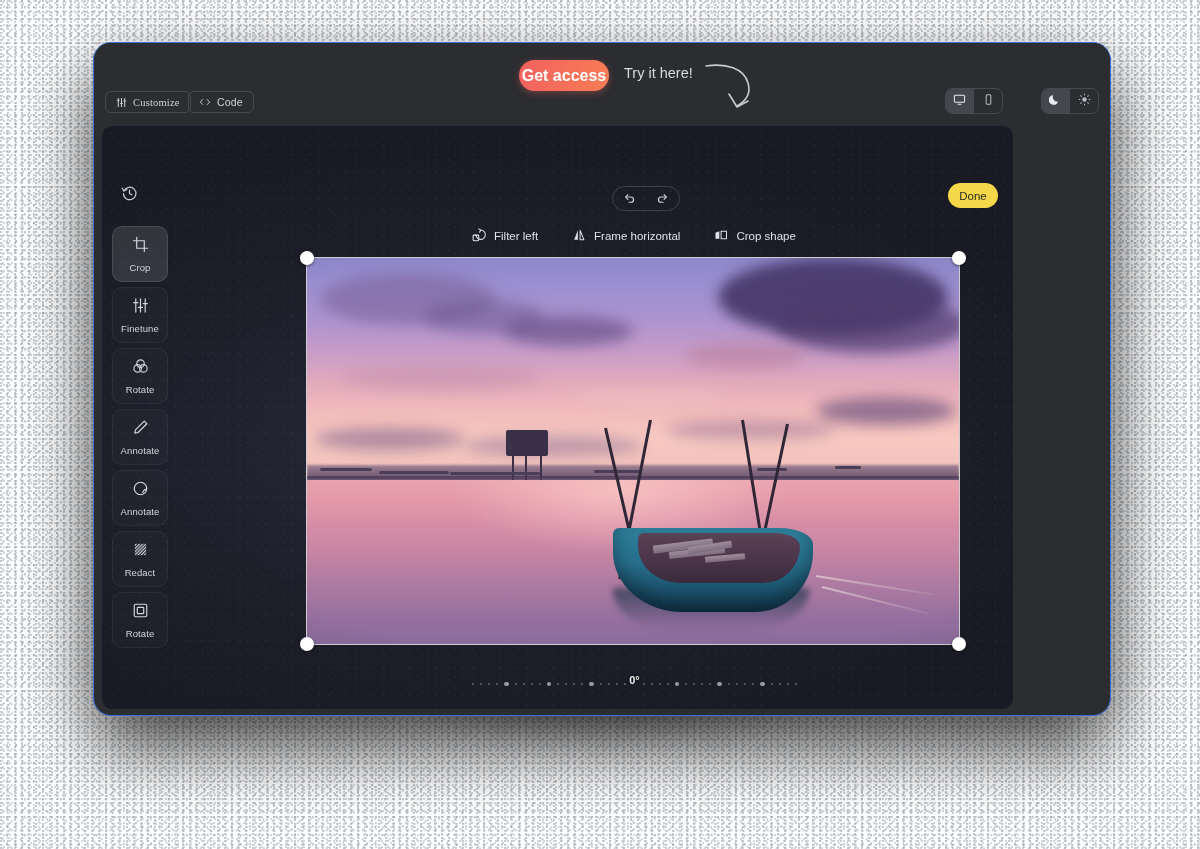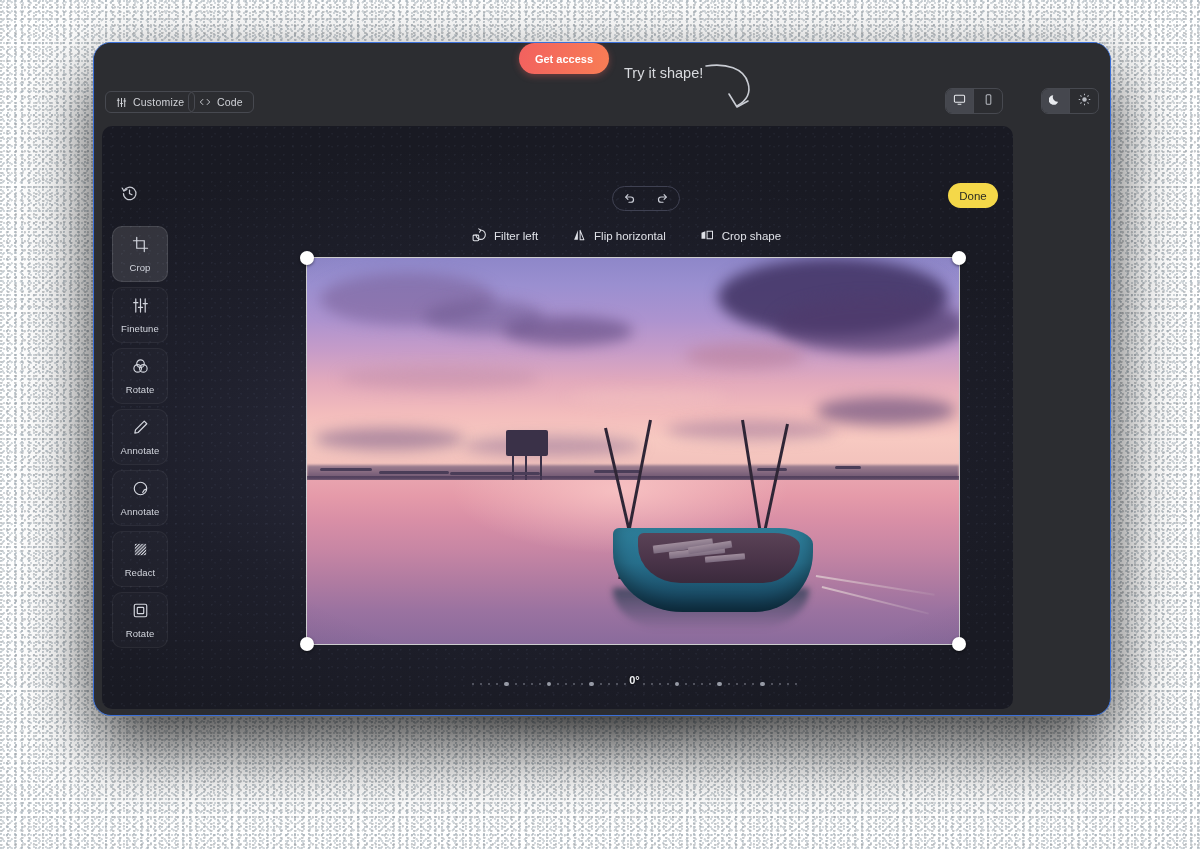--- a/index.html
+++ b/index.html
@@ -53,29 +53,29 @@
   }
   .chip {
     position: absolute;
     display: flex; align-items: center; gap: 6px;
     height: 22px; padding: 0 10px;
     border: 1px solid #474950; border-radius: 6px;
     color: #cfd1d6; font-size: 10.5px; letter-spacing: .2px;
     background: transparent; cursor: pointer;
     white-space: nowrap;
   }
-  #customize-button { left: 11px; top: 48px; }
+  #customize-button { left: 11px; top: 48px; font-family: Liberation Serif, serif; }
   #code-button { left: 94px; top: 48px; justify-content: flex-end; }
   .chip svg { display: block; }
 
   #get-access-button {
-    position: absolute; left: 425px; top: 0;
+    position: absolute; left: 425px; top: 17px;
     width: 90px; height: 31px; border-radius: 16px; border: none;
     background: linear-gradient(100deg, #f2615f 0%, #f87d55 100%);
-    color: #fff; font-size: 11px; font-weight: bold;
+    color: #fff; font-size: 16px; font-weight: bold;
     font-family: "Liberation Sans", sans-serif;
     cursor: pointer;
     box-shadow: 0 2px 7px rgba(242,97,95,.35);
   }
   #try-it-here {
     position: absolute; left: 530px; top: 22px;
     color: #d8dade; font-size: 14.5px; white-space: nowrap;
   }
   #try-arrow { position: absolute; left: 610px; top: 18px; }
 
@@ -312,21 +312,21 @@
         <svg width="12" height="10" viewBox="0 0 14 10" fill="none" stroke="#cfd1d6" stroke-width="1.1" stroke-linecap="round" stroke-linejoin="round">
           <polyline points="4.5,2 1.5,5 4.5,8"></polyline>
             <polyline points="9.5,2 12.5,5 9.5,8"></polyline>
         </svg>
       </span>
       <span>Code</span>
     </button>
 
     <button id="get-access-button">Get access</button>
 
-    <div id="try-it-here">Try it shape!</div>
+    <div id="try-it-here">Try it here!</div>
     <svg id="try-arrow" width="56" height="52" viewBox="0 0 56 52" fill="none">
       <path d="M2 5 C 22 2, 40 7, 44 22 C 47 32, 42 40, 33 45" stroke="#c9ccd3" stroke-width="1.6" stroke-linecap="round"></path>
       <path d="M25 33 L 33 46 L 44 40" stroke="#c9ccd3" stroke-width="1.6" stroke-linecap="round" stroke-linejoin="round" fill="none"></path>
     </svg>
 
     <div class="seg-group" id="device-toggle">
       <button class="seg-btn active">
         <span>
           <svg width="13" height="13" viewBox="0 0 14 14" fill="none" stroke="currentColor" stroke-width="1.1">
             <rect x="1.5" y="2.5" width="11" height="7.5" rx="1.2"></rect>
@@ -495,21 +495,21 @@
         <span>Filter left</span>
       </button>
 
       <button class="crop-action">
         <span>
           <svg width="14" height="14" viewBox="0 0 15 15" fill="none" stroke="#dfe1e7" stroke-width="1.1" stroke-linejoin="round">
             <path d="M6.3 2.5L2.3 12.5h4z" fill="#dfe1e7" stroke="none"></path>
             <path d="M8.7 2.5l4 10h-4z"></path>
           </svg>
         </span>
-        <span>Flip horizontal</span>
+        <span>Frame horizontal</span>
       </button>
 
       <button class="crop-action">
         <span>
           <svg width="14" height="14" viewBox="0 0 15 15" fill="none" stroke="#dfe1e7" stroke-width="1.1">
             <path d="M1.6 11.5V5.2l4.1-1.7v8z" fill="#dfe1e7" stroke="none"></path>
             <path d="M7.6 3.5h5.8v8H7.6z"></path>
           </svg>
         </span>
         <span>Crop shape</span>

